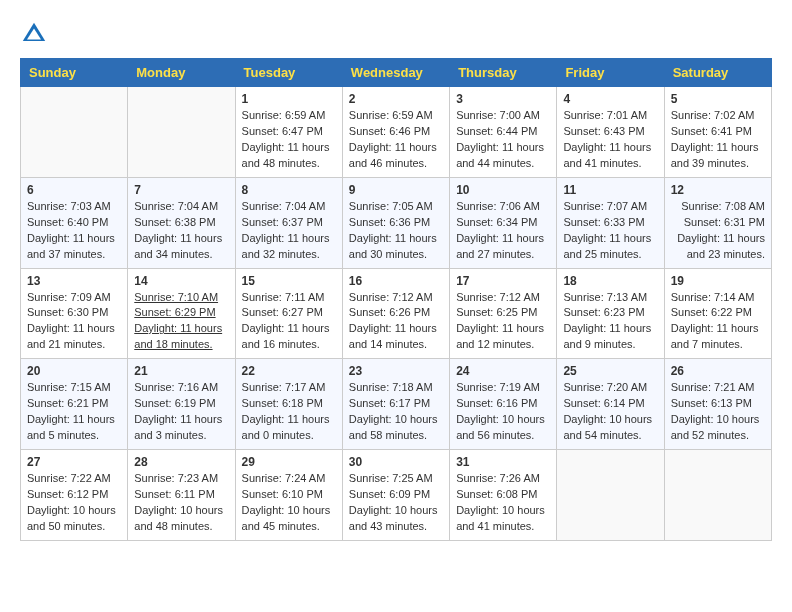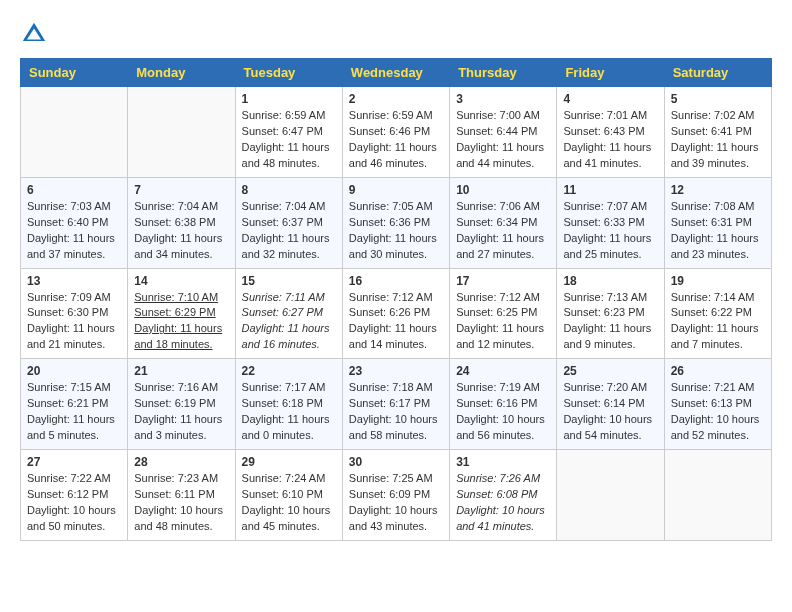--- a/index.html
+++ b/index.html
@@ -192,41 +192,41 @@
 Daylight: 11 hours and 27 minutes.</div>
         </td>
         <td>
           <span class="day-num">11</span>
           <div class="day-info" style="white-space: pre-line;">Sunrise: 7:07 AM
 Sunset: 6:33 PM
 Daylight: 11 hours and 25 minutes.</div>
         </td>
         <td>
           <span class="day-num">12</span>
-          <div class="day-info" style="white-space: pre-line;">Sunrise: 7:08 AM
+          <div class="day-info" style="white-space: pre-line; text-align: right;">Sunrise: 7:08 AM
 Sunset: 6:31 PM
 Daylight: 11 hours and 23 minutes.</div>
         </td>
       </tr>
       <tr>
         <td>
           <span class="day-num">13</span>
           <div class="day-info" style="white-space: pre-line;">Sunrise: 7:09 AM
 Sunset: 6:30 PM
 Daylight: 11 hours and 21 minutes.</div>
         </td>
         <td>
           <span class="day-num">14</span>
           <div class="day-info" style="white-space: pre-line; text-decoration: underline;">Sunrise: 7:10 AM
 Sunset: 6:29 PM
 Daylight: 11 hours and 18 minutes.</div>
         </td>
         <td>
           <span class="day-num">15</span>
-          <div class="day-info" style="white-space: pre-line; font-style: italic;">Sunrise: 7:11 AM
+          <div class="day-info" style="white-space: pre-line;">Sunrise: 7:11 AM
 Sunset: 6:27 PM
 Daylight: 11 hours and 16 minutes.</div>
         </td>
         <td>
           <span class="day-num">16</span>
           <div class="day-info" style="white-space: pre-line;">Sunrise: 7:12 AM
 Sunset: 6:26 PM
 Daylight: 11 hours and 14 minutes.</div>
         </td>
         <td>
@@ -312,21 +312,21 @@
 Daylight: 10 hours and 45 minutes.</div>
         </td>
         <td>
           <span class="day-num">30</span>
           <div class="day-info" style="white-space: pre-line;">Sunrise: 7:25 AM
 Sunset: 6:09 PM
 Daylight: 10 hours and 43 minutes.</div>
         </td>
         <td>
           <span class="day-num">31</span>
-          <div class="day-info" style="white-space: pre-line; font-style: italic;">Sunrise: 7:26 AM
+          <div class="day-info" style="white-space: pre-line;">Sunrise: 7:26 AM
 Sunset: 6:08 PM
 Daylight: 10 hours and 41 minutes.</div>
         </td>
         <td class="empty"></td>
         <td class="empty"></td>
       </tr>
     </tbody>
 </table>
 
 </body></html>

